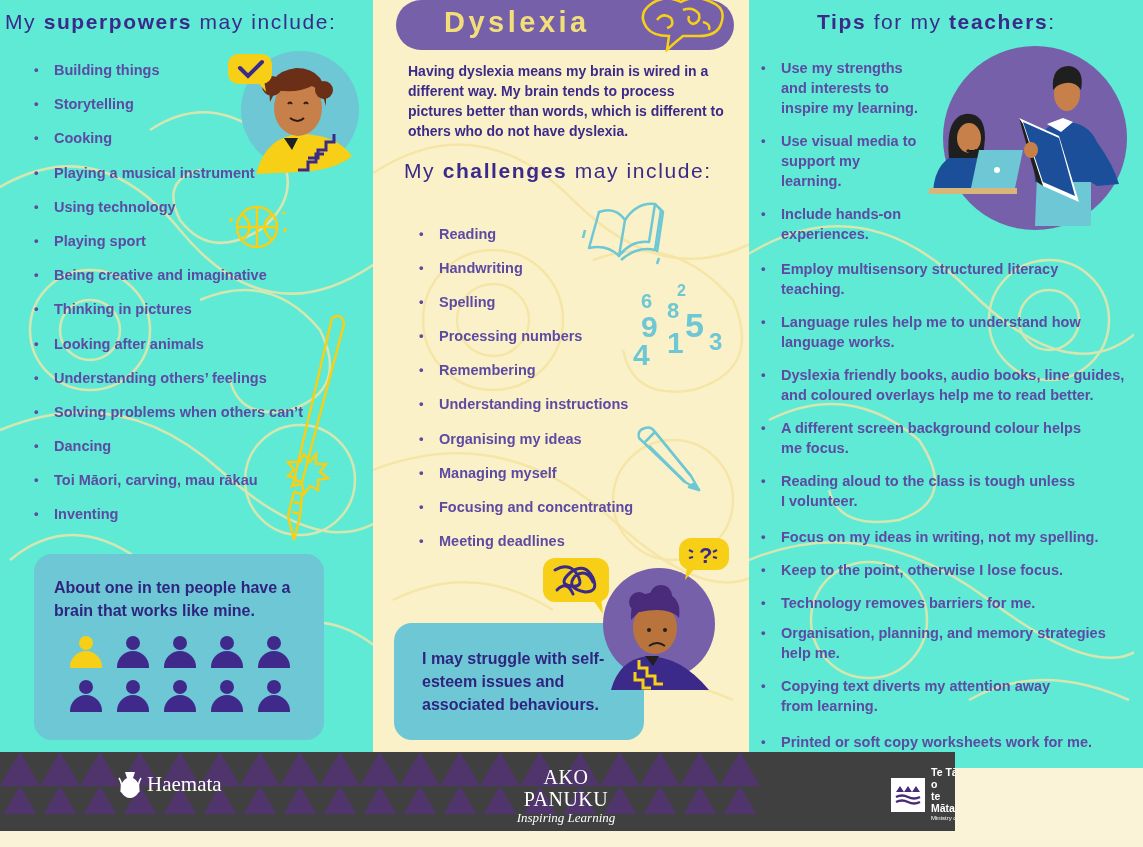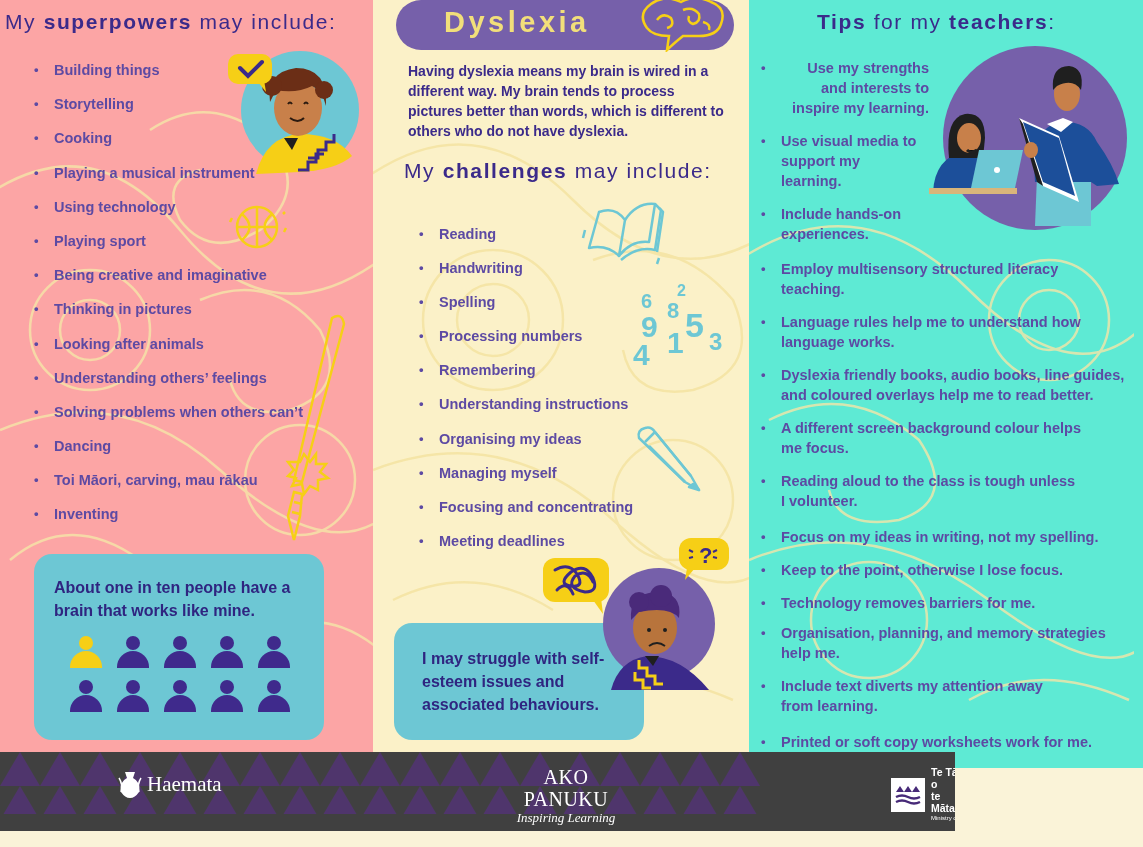--- a/index.html
+++ b/index.html
@@ -4,21 +4,21 @@
 <style>
   * { box-sizing: border-box; margin: 0; padding: 0; }
   html, body { width: 1143px; height: 847px; overflow: hidden; }
   body {
     font-family: "Liberation Sans", "DejaVu Sans", sans-serif;
     background: #faf3d8;
     position: relative;
     color: #5a4aa2;
   }
   .panel { position: absolute; top: 0; height: 768px; overflow: hidden; }
-  .panel-left { left: 0; width: 373px; background: #fca5a5; }
+  .panel-left { left: 0; width: 373px; background: #5eead4; }
   .panel-mid { left: 373px; width: 385px; background: #fbf1c8; }
   .panel-right { left: 749px; width: 454px; background: #5eead4; }
   .bg-swirl { position: absolute; inset: 0; pointer-events: none; }
 
   .heading {
     position: absolute; font-size: 21px; letter-spacing: 1.6px;
     color: #3b2a8a; white-space: nowrap; font-weight: normal;
   }
   .heading b { font-weight: bold; }
 
@@ -353,33 +353,33 @@
     <path d="M120 78 l 14 8 l 12 -10 l -10 -4 z" fill="#ffffff"></path>
     <ellipse cx="140" cy="48" rx="13" ry="17" fill="#c8804a"></ellipse>
     <path d="M126 44 Q 124 20 142 20 Q 158 22 154 44 Q 146 32 130 40 Z" fill="#1f1f1f"></path>
     <path d="M92 72 L 132 90 L 152 156 L 116 140 Z" fill="#ffffff"></path>
     <path d="M96 76 L 132 92 L 148 150 L 116 136 Z" fill="#1c4f9a"></path>
     <path d="M92 72 L 96 78 L 116 140 L 110 136 Z" fill="#1f1f1f"></path>
     <ellipse cx="104" cy="104" rx="7" ry="8" fill="#c8804a"></ellipse>
   </svg>
 
   <ul class="bullets tips-list">
-    <li style="width:168px; margin-bottom:13px;text-align:right;">Use my strengths and interests to inspire my learning.</li>
+    <li style="width:168px; margin-bottom:13px;">Use my strengths and interests to inspire my learning.</li>
     <li style="width:160px; margin-bottom:13px;">Use visual media to support my learning.</li>
     <li style="width:150px; margin-bottom:15px;">Include hands-on experiences.</li>
     <li style="width:310px; margin-bottom:13px;">Employ multisensory structured literacy teaching.</li>
     <li style="width:330px; margin-bottom:13px;">Language rules help me to understand how language works.</li>
     <li style="width:365px; margin-bottom:13px;">Dyslexia friendly books, audio books, line guides, and coloured overlays help me to read better.</li>
     <li style="width:320px; margin-bottom:13px;">A different screen background colour helps me focus.</li>
     <li style="width:320px; margin-bottom:16px;">Reading aloud to the class is tough unless I volunteer.</li>
     <li style="width:365px; margin-bottom:13px;">Focus on my ideas in writing, not my spelling.</li>
     <li style="width:365px; margin-bottom:13px;">Keep to the point, otherwise I lose focus.</li>
     <li style="width:365px; margin-bottom:10px;">Technology removes barriers for me.</li>
     <li style="width:360px; margin-bottom:13px;">Organisation, planning, and memory strategies help me.</li>
-    <li style="width:300px; margin-bottom:16px;">Include text diverts my attention away from learning.</li>
+    <li style="width:300px; margin-bottom:16px;">Copying text diverts my attention away from learning.</li>
     <li style="width:365px; margin-bottom:13px;">Printed or soft copy worksheets work for me.</li>
     <li style="width:365px;">Give me time to answer questions.</li>
   </ul>
 </section>
 
 <footer class="footer">
   <svg class="footer-pattern" viewBox="0 0 760 79" width="760" height="79">
     <defs>
       <pattern id="tri" x="0" y="0" width="40" height="34" patternUnits="userSpaceOnUse">
         <path d="M0 34 L 20 0 L 40 34 Z" fill="#55307f"></path>

